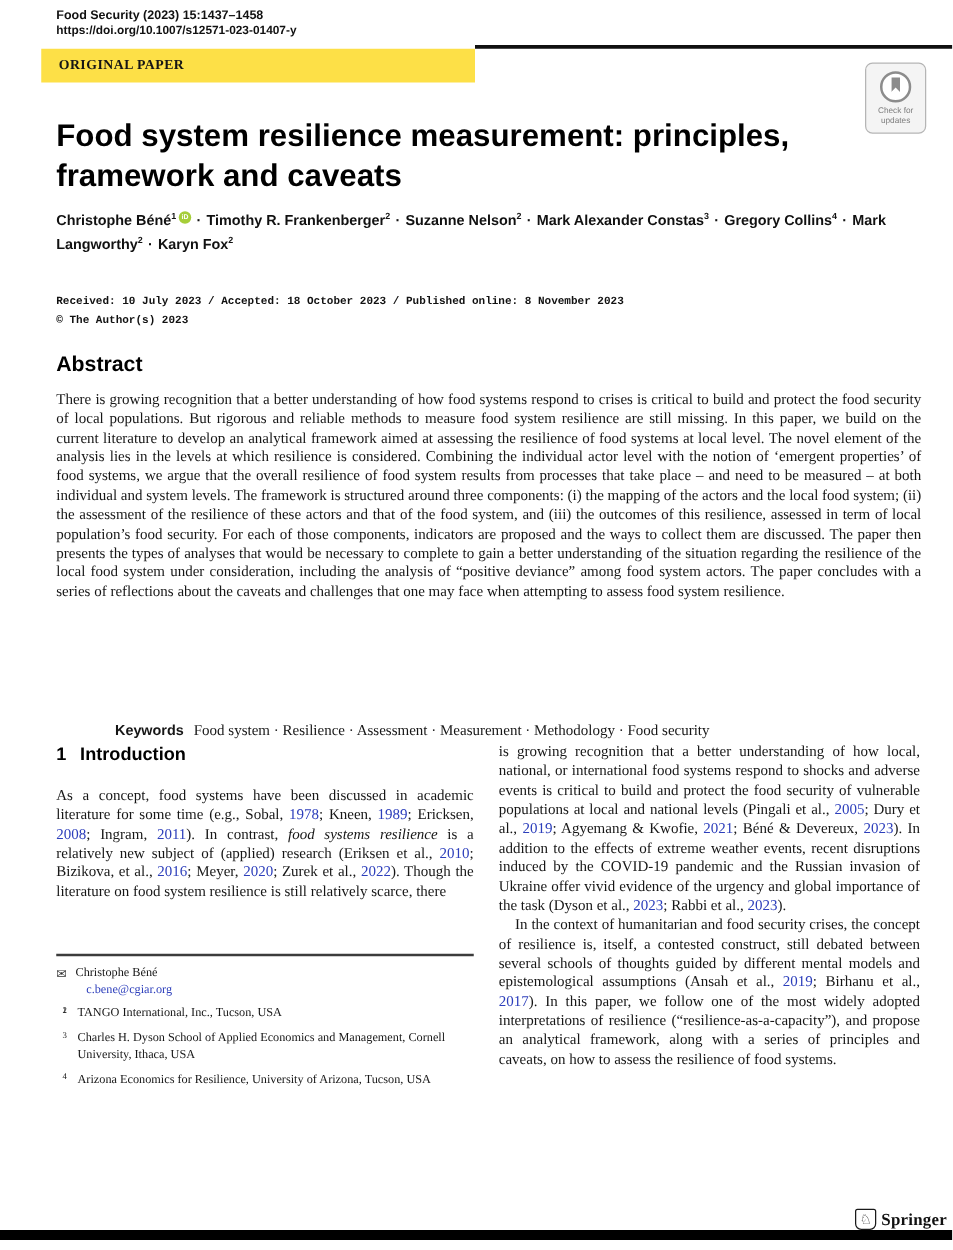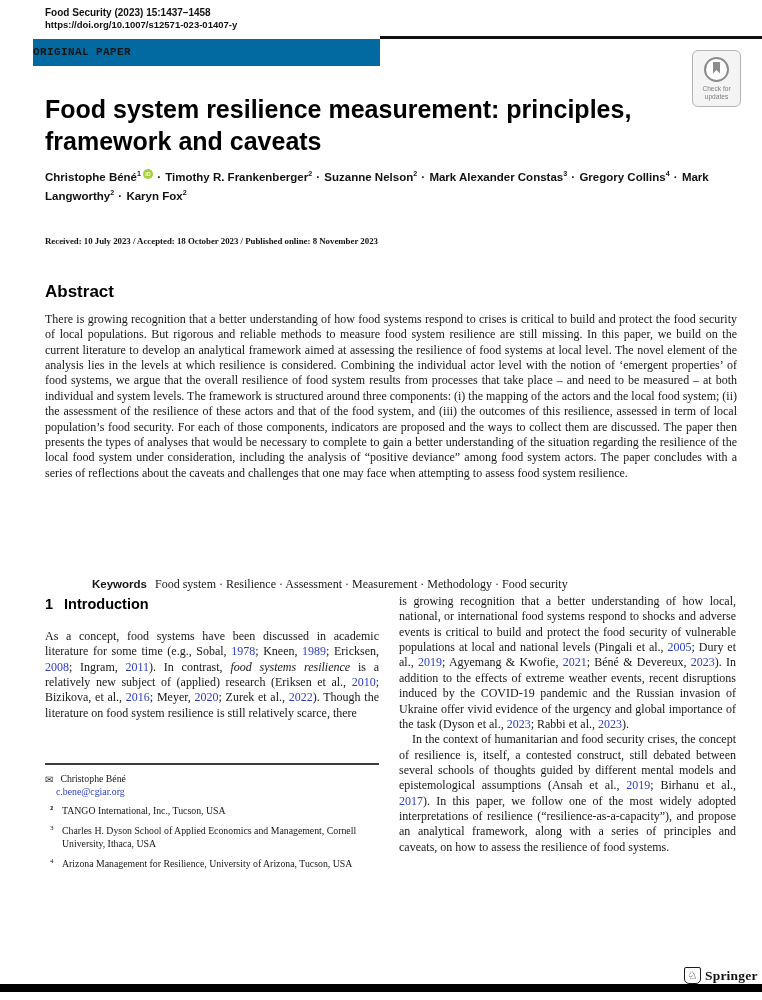--- a/index.html
+++ b/index.html
@@ -3,42 +3,42 @@
 <meta charset="utf-8">
 <style>
   html,body{margin:0;padding:0;background:#ffffff;}
   .page{position:relative;width:762px;height:992px;background:#fff;overflow:hidden;
         font-family:"Liberation Serif",serif;color:#161616;}
   
   .journal-info{position:absolute;left:45px;top:6px;font-family:"Liberation Sans",sans-serif;
         font-weight:700;font-size:10px;line-height:1.3;color:#111;}
   .journal-info .doi{font-size:9.5px;}
   .header-rule{position:absolute;left:380px;top:36px;width:382px;height:3px;background:#101010;}
-  .type-bar{position:absolute;left:33px;top:39px;width:347px;height:27px;background:#0369a1;
-        font-family:Liberation Mono, monospace;font-weight:700;font-size:11px;line-height:27px;
-        box-sizing:border-box;letter-spacing:.4px;color:#151515;}
+  .type-bar{position:absolute;left:33px;top:39px;width:347px;height:27px;background:#fde047;
+        font-family:Liberation Serif, serif;font-weight:700;font-size:11px;line-height:27px;
+        padding-left:14px;box-sizing:border-box;letter-spacing:.4px;color:#151515;}
   
   .check-badge{position:absolute;left:692px;top:50px;width:47px;height:55px;border:1px solid #b5b5b5;
         border-radius:6px;background:#f4f4f4;display:flex;flex-direction:column;align-items:center;
         justify-content:center;gap:3px;cursor:pointer;}
   .cm-ring{width:21px;height:21px;border:2px solid #8c8c8c;border-radius:50%;position:relative;background:#fff;}
   .cm-mark{position:absolute;left:7px;top:3px;width:7px;height:12px;background:#8c8c8c;
         clip-path:polygon(0 0,100% 0,100% 100%,50% 70%,0 100%);}
   .check-text{font-family:"Liberation Sans",sans-serif;font-size:6.6px;line-height:1.2;color:#7d7d7d;text-align:center;}
   
   .title{position:absolute;left:45px;top:94px;width:655px;margin:0;
         font-family:"Liberation Sans",sans-serif;font-weight:700;font-size:25px;line-height:1.27;color:#000;}
   .authors{position:absolute;left:45px;top:168px;width:688px;
         font-family:"Liberation Sans",sans-serif;font-weight:700;font-size:11.5px;line-height:1.65;color:#111;}
   .authors sup{font-size:62%;vertical-align:super;line-height:0;}
   .author-sep{padding:0 1px;}
   .orcid{display:inline-block;width:10px;height:10px;border-radius:50%;background:#a6ce39;color:#fff;
         font-family:"Liberation Sans",sans-serif;font-size:5.5px;font-weight:700;line-height:10px;
         text-align:center;vertical-align:super;margin-left:2px;cursor:pointer;}
-  .dates{position:absolute;left:45px;top:234px;font-family:Liberation Serif, serif;
+  .dates{position:absolute;left:45px;top:234px;font-family:Liberation Mono, monospace;
         font-weight:700;font-size:8.8px;line-height:1.65;color:#111;}
   
   .abstract-heading{position:absolute;left:45px;top:282px;margin:0;
         font-family:"Liberation Sans",sans-serif;font-weight:700;font-size:17px;color:#000;}
   .abstract-text{position:absolute;left:45px;top:312px;width:692px;margin:0;
         font-size:12px;line-height:1.28;text-align:justify;}
   .keywords{position:absolute;left:45px;top:577px;width:692px;font-size:12px;padding-left:47px;}
   .kw-label{font-family:"Liberation Sans",sans-serif;font-weight:700;font-size:11.5px;margin-right:8px;}
   
   .col-left{position:absolute;left:45px;top:596px;width:334px;}
@@ -48,21 +48,21 @@
   .indent{text-indent:13px;}
   .col-right{position:absolute;left:399px;top:594px;width:337px;}
   .col-right .body-text + .body-text{margin-top:0;}
   .seg-link{color:#2c3ebb;cursor:pointer;}
   .seg-em{font-style:italic;}
   
   .fn-block{position:absolute;left:45px;top:763px;width:334px;}
   .fn-rule{border:none;border-top:2.5px solid #3c3c3c;margin:0 0 8px 0;}
   .fn-corr{display:flex;gap:7px;font-size:9.8px;line-height:1.3;}
   .envelope{font-size:10px;color:#333;}
-  .fn-email{font-size:9.8px;color:#2c3ebb;margin-left:11px;cursor:pointer;}
+  .fn-email{font-size:9.8px;color:#2c3ebb;margin-left:24px;cursor:pointer;}
   .affil{position:relative;padding-left:17px;margin-top:7px;font-size:9.8px;line-height:1.33;width:300px;}
   .affil sup{position:absolute;left:5px;top:0;font-size:7px;}
   
   .springer{position:absolute;left:684px;top:967px;display:flex;align-items:center;gap:4px;}
   .springer-mark{width:15px;height:15px;border:1.6px solid #1a1a1a;border-radius:2px 2px 5px 5px;
         display:flex;align-items:center;justify-content:center;font-size:11px;line-height:1;color:#1a1a1a;
         font-family:"DejaVu Sans",sans-serif;}
   .springer-word{font-family:"Liberation Serif",serif;font-weight:700;font-size:13.5px;color:#111;letter-spacing:.2px;}
   .bottom-bar{position:absolute;left:0;bottom:0;width:762px;height:8px;background:#000;}
 </style>
@@ -88,20 +88,21 @@
       <span>updates</span>
     </div>
   </div>
 
   <h1 class="title">Food system resilience measurement: principles, framework and caveats</h1>
 
   <div class="authors"><span>Christophe Béné</span><sup>1</sup><span class="orcid">iD</span><span class="author-sep"> · </span><span>Timothy R. Frankenberger</span><sup>2</sup><span class="author-sep"> · </span><span>Suzanne Nelson</span><sup>2</sup><span class="author-sep"> · </span><span>Mark Alexander Constas</span><sup>3</sup><span class="author-sep"> · </span><span>Gregory Collins</span><sup>4</sup><span class="author-sep"> · </span><span>Mark Langworthy</span><sup>2</sup><span class="author-sep"> · </span><span>Karyn Fox</span><sup>2</sup></div>
 
   <div class="dates">
     <div>Received: 10 July 2023 / Accepted: 18 October 2023 / Published online: 8 November 2023</div>
+    <div>© The Author(s) 2023</div>
   </div>
 
   <h2 class="abstract-heading">Abstract</h2>
   <p class="abstract-text">There is growing recognition that a better understanding of how food systems respond to crises is critical to build and protect the food security of local populations. But rigorous and reliable methods to measure food system resilience are still missing. In this paper, we build on the current literature to develop an analytical framework aimed at assessing the resilience of food systems at local level. The novel element of the analysis lies in the levels at which resilience is considered. Combining the individual actor level with the notion of ‘emergent properties’ of food systems, we argue that the overall resilience of food system results from processes that take place – and need to be measured – at both individual and system levels. The framework is structured around three components: (i) the mapping of the actors and the local food system; (ii) the assessment of the resilience of these actors and that of the food system, and (iii) the outcomes of this resilience, assessed in term of local population’s food security. For each of those components, indicators are proposed and the ways to collect them are discussed. The paper then presents the types of analyses that would be necessary to complete to gain a better understanding of the situation regarding the resilience of the local food system under consideration, including the analysis of “positive deviance” among food system actors. The paper concludes with a series of reflections about the caveats and challenges that one may face when attempting to assess food system resilience.</p>
 
   <div class="keywords">
     <span class="kw-label">Keywords</span><span><span>Food system</span><span> · </span><span>Resilience</span><span> · </span><span>Assessment</span><span> · </span><span>Measurement</span><span> · </span><span>Methodology</span><span> · </span><span>Food security</span></span>
   </div>
 
   <div class="col-left">
@@ -113,21 +114,21 @@
     <hr class="fn-rule">
     <div class="fn-corr">
       <span class="envelope">✉</span>
       <span>Christophe Béné</span>
     </div>
     <div class="fn-email">c.bene@cgiar.org</div>
     <div>
         <div class="affil"><sup>1</sup></div>
         <div class="affil"><sup>2</sup><span>TANGO International, Inc., Tucson, USA</span></div>
         <div class="affil"><sup>3</sup><span>Charles H. Dyson School of Applied Economics and Management, Cornell University, Ithaca, USA</span></div>
-        <div class="affil"><sup>4</sup><span>Arizona Management for Resilience, University of Arizona, Tucson, USA</span></div>
+        <div class="affil"><sup>4</sup><span>Arizona Economics for Resilience, University of Arizona, Tucson, USA</span></div>
       </div>
   </div>
 
   <div class="col-right">
     <p class="body-text"><span>is growing recognition that a better understanding of how local, national, or international food systems respond to shocks and adverse events is critical to build and protect the food security of vulnerable populations at local and national levels (Pingali et al., </span><span class="seg-link">2005</span><span>; Dury et al., </span><span class="seg-link">2019</span><span>; Agyemang &amp; Kwofie, </span><span class="seg-link">2021</span><span>; Béné &amp; Devereux, </span><span class="seg-link">2023</span><span>). In addition to the effects of extreme weather events, recent disruptions induced by the COVID-19 pandemic and the Russian invasion of Ukraine offer vivid evidence of the urgency and global importance of the task (Dyson et al., </span><span class="seg-link">2023</span><span>; Rabbi et al., </span><span class="seg-link">2023</span><span>).</span></p>
     <p class="body-text indent"><span>In the context of humanitarian and food security crises, the concept of resilience is, itself, a contested construct, still debated between several schools of thoughts guided by different mental models and epistemological assumptions (Ansah et al., </span><span class="seg-link">2019</span><span>; Birhanu et al., </span><span class="seg-link">2017</span><span>). In this paper, we follow one of the most widely adopted interpretations of resilience (“resilience-as-a-capacity”), and propose an analytical framework, along with a series of principles and caveats, on how to assess the resilience of food systems.</span></p>
   </div>
 
   <div class="springer">
     <span class="springer-mark">♘</span>

